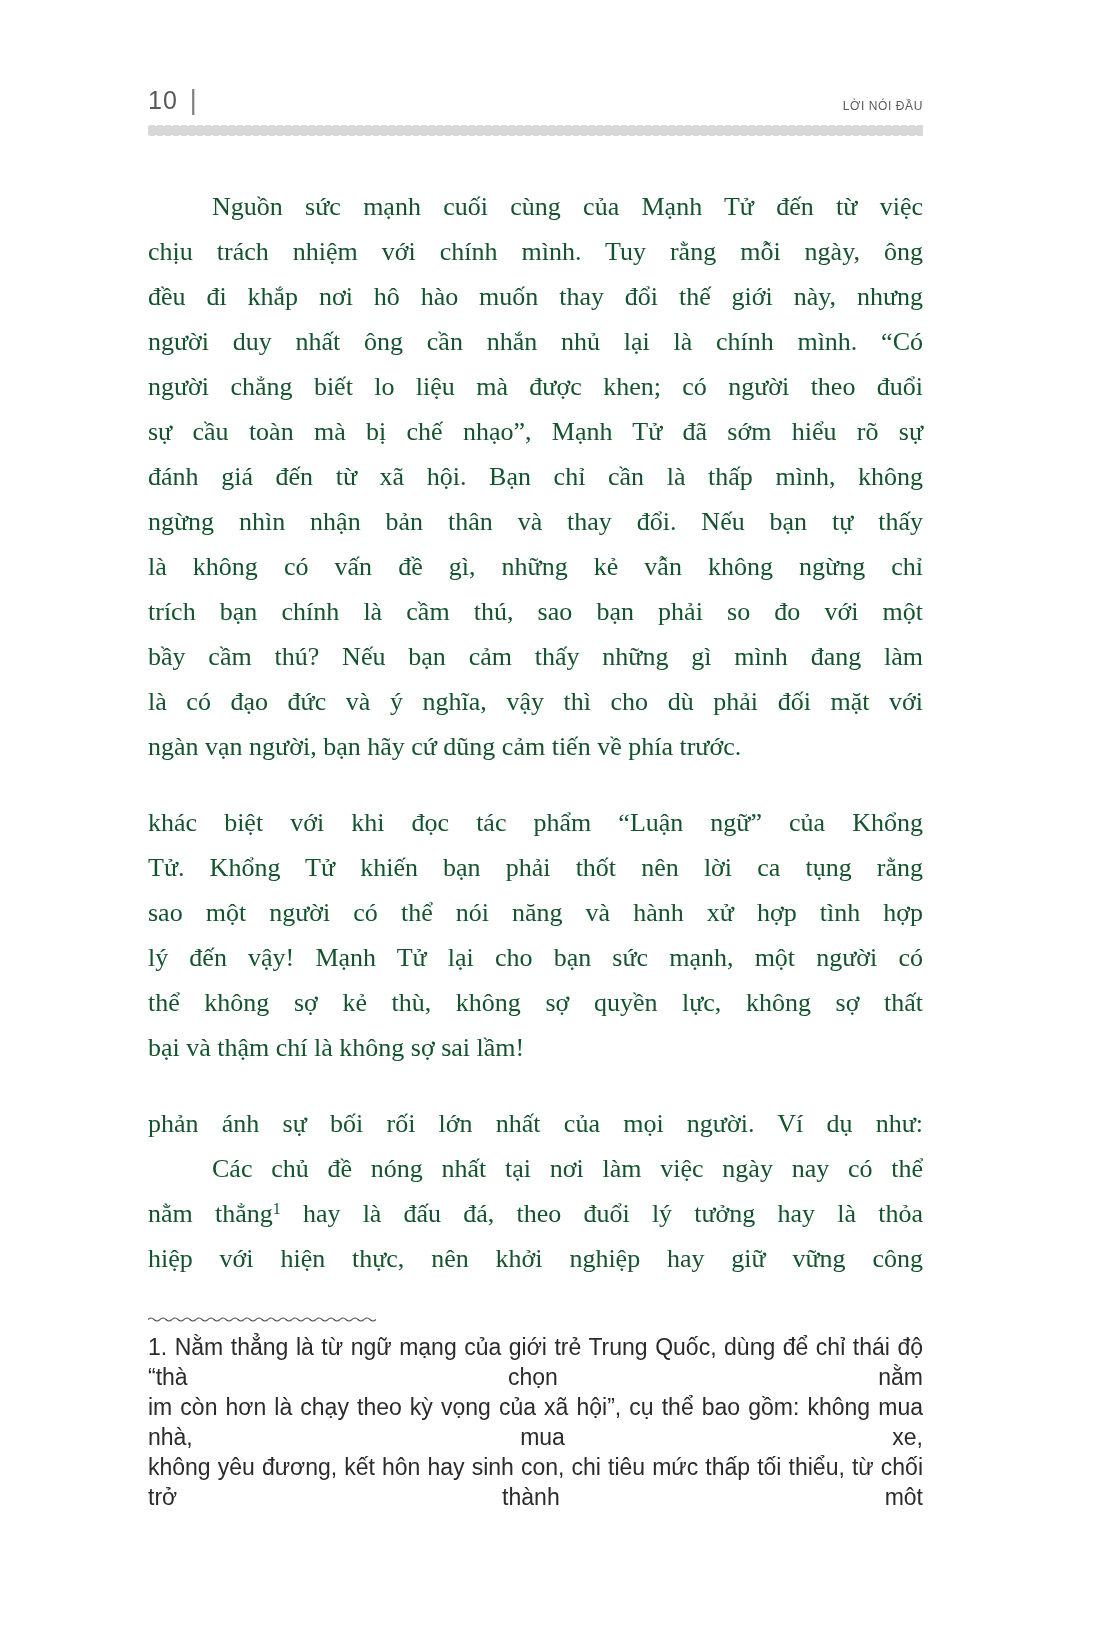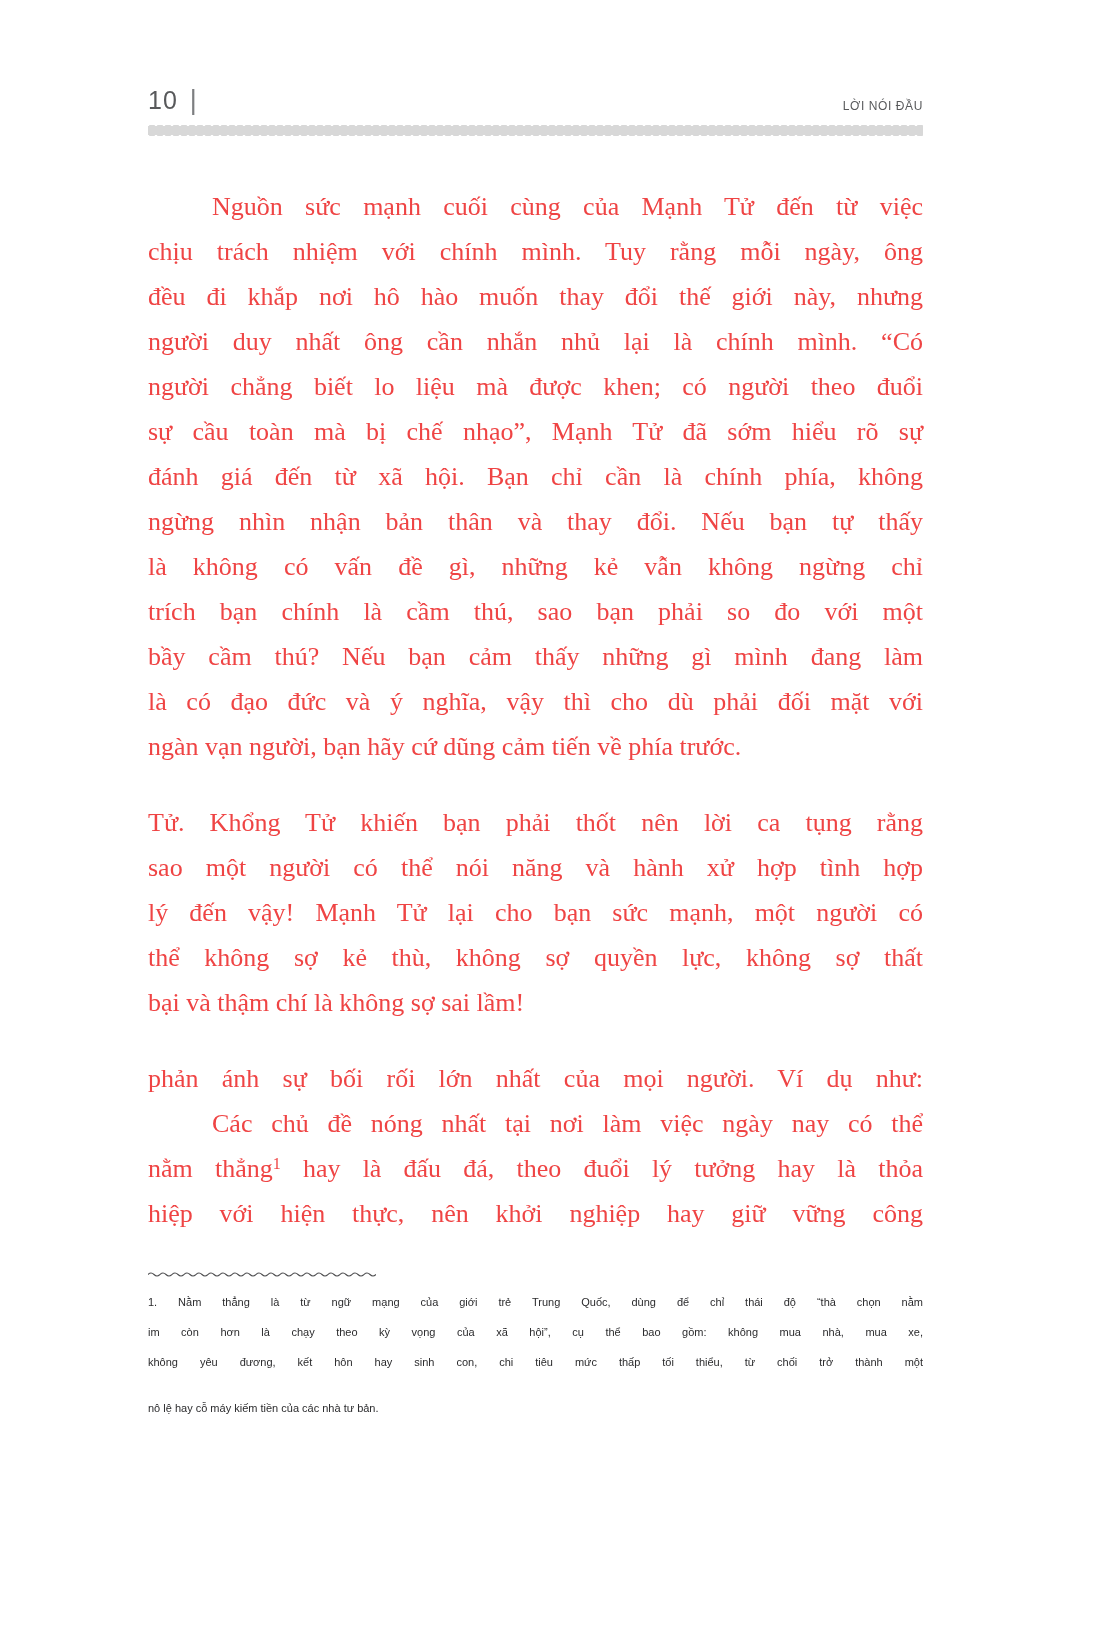--- a/index.html
+++ b/index.html
@@ -26,37 +26,37 @@
   
   .deco-band {
     margin-top:9px;
     height:13px;
     background-image:radial-gradient(circle at 4px 6.5px, #d8d8d8 5.5px, rgba(216,216,216,0) 6px);
     background-size:8px 13px;
     background-repeat:repeat-x;
   }
 
   
-  main { padding-top:47px; font-size:26px; color:#ef4444; }
+  main { padding-top:47px; font-size:26px; color:#14532d; }
   .para + .para { margin-top:31px; }
   .bline {
     line-height:45px;
     text-align:justify;
     text-align-last:justify;
   }
   .bline.pfirst { padding-left:64px; }
   .bline.plast  { text-align-last:left; }
   sup.fn-ref { font-size:16px; line-height:0; vertical-align:8px; }
 
   
   .footnote-area { margin-top:34px; }
   .wavy-sep { display:block; margin-bottom:9px; }
   .footnote {
     font-family:"Liberation Sans","DejaVu Sans",sans-serif;
-    font-size:11px; color:#2b2b2d;
+    font-size:23px; color:#2b2b2d;
   }
   .fline { line-height:30px; text-align:justify; text-align-last:justify; }
   .fline.flast { text-align-last:left;margin-top:16px; }
 </style>
 </head>
 <body>
 
 <div class="page">
   <div class="content">
 
@@ -72,30 +72,31 @@
 
     <main>
 
       <div class="para">
         <div class="bline pfirst">Nguồn sức mạnh cuối cùng của Mạnh Tử đến từ việc</div>
         <div class="bline">chịu trách nhiệm với chính mình. Tuy rằng mỗi ngày, ông</div>
         <div class="bline">đều đi khắp nơi hô hào muốn thay đổi thế giới này, nhưng</div>
         <div class="bline">người duy nhất ông cần nhắn nhủ lại là chính mình. “Có</div>
         <div class="bline">người chẳng biết lo liệu mà được khen; có người theo đuổi</div>
         <div class="bline">sự cầu toàn mà bị chế nhạo”, Mạnh Tử đã sớm hiểu rõ sự</div>
-        <div class="bline">đánh giá đến từ xã hội. Bạn chỉ cần là chính phía, không</div>
+        <div class="bline">đánh giá đến từ xã hội. Bạn chỉ cần là thấp mình, không</div>
         <div class="bline">ngừng nhìn nhận bản thân và thay đổi. Nếu bạn tự thấy</div>
         <div class="bline">là không có vấn đề gì, những kẻ vẫn không ngừng chỉ</div>
         <div class="bline">trích bạn chính là cầm thú, sao bạn phải so đo với một</div>
         <div class="bline">bầy cầm thú? Nếu bạn cảm thấy những gì mình đang làm</div>
         <div class="bline">là có đạo đức và ý nghĩa, vậy thì cho dù phải đối mặt với</div>
         <div class="bline plast">ngàn vạn người, bạn hãy cứ dũng cảm tiến về phía trước.</div>
       </div>
 
       <div class="para">
+        <div class="bline">khác biệt với khi đọc tác phẩm “Luận ngữ” của Khổng</div>
         <div class="bline">Tử. Khổng Tử khiến bạn phải thốt nên lời ca tụng rằng</div>
         <div class="bline">sao một người có thể nói năng và hành xử hợp tình hợp</div>
         <div class="bline">lý đến vậy! Mạnh Tử lại cho bạn sức mạnh, một người có</div>
         <div class="bline">thể không sợ kẻ thù, không sợ quyền lực, không sợ thất</div>
         <div class="bline plast">bại và thậm chí là không sợ sai lầm!</div>
       </div>
 
       <div class="para">
         <div class="bline">phản ánh sự bối rối lớn nhất của mọi người. Ví dụ như:</div>
         <div class="bline pfirst">Các chủ đề nóng nhất tại nơi làm việc ngày nay có thể</div>

